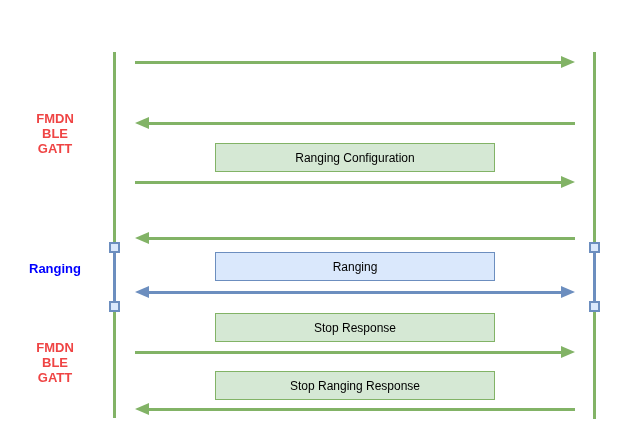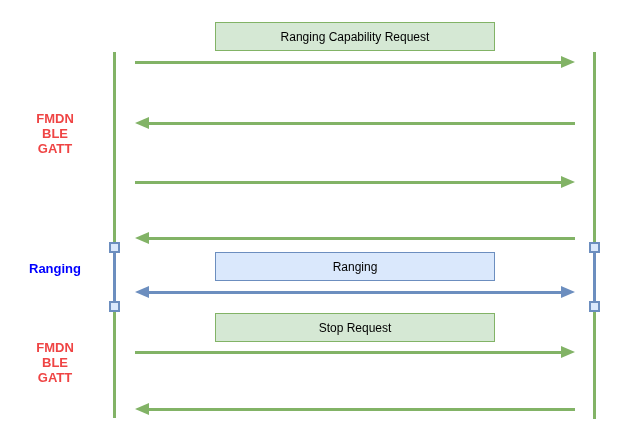--- a/index.html
+++ b/index.html
@@ -133,58 +133,61 @@
   </div>
   <div class="phase blue phase-mid">
     <div>Ranging</div>
   </div>
   <div class="phase green phase-bottom">
     <div>FMDN</div>
     <div>BLE</div>
     <div>GATT</div>
   </div>
 
-  <div class="box green" style="top:22px">
-    <span>Ranging Capability Request</span>
-  </div>
   <div class="arrow dir-right" style="top:56px">
     <div class="shaft"></div>
     <div class="head right"></div>
   </div>
 
   <div class="arrow dir-left" style="top:117px">
     <div class="shaft"></div>
     <div class="head left"></div>
   </div>
 
+  <div class="box green" style="top:143px">
+    <span>Ranging Configuration</span>
+  </div>
   <div class="arrow dir-right" style="top:176px">
     <div class="shaft"></div>
     <div class="head right"></div>
   </div>
 
   <div class="arrow dir-left" style="top:232px">
     <div class="shaft"></div>
     <div class="head left"></div>
   </div>
 
   <div class="box blue" style="top:252px">
     <span>Ranging</span>
   </div>
   <div class="arrow dir-both blue" style="top:286px">
     <div class="shaft"></div>
     <div class="head left"></div>
     <div class="head right"></div>
   </div>
 
   <div class="box green" style="top:313px">
-    <span>Stop Request</span>
+    <span>Stop Response</span>
   </div>
   <div class="arrow dir-right" style="top:346px">
     <div class="shaft"></div>
     <div class="head right"></div>
   </div>
 
+  <div class="box green" style="top:371px">
+    <span>Stop Ranging Response</span>
+  </div>
   <div class="arrow dir-left" style="top:403px">
     <div class="shaft"></div>
     <div class="head left"></div>
   </div>
 
 </div>
 
 </body></html>

